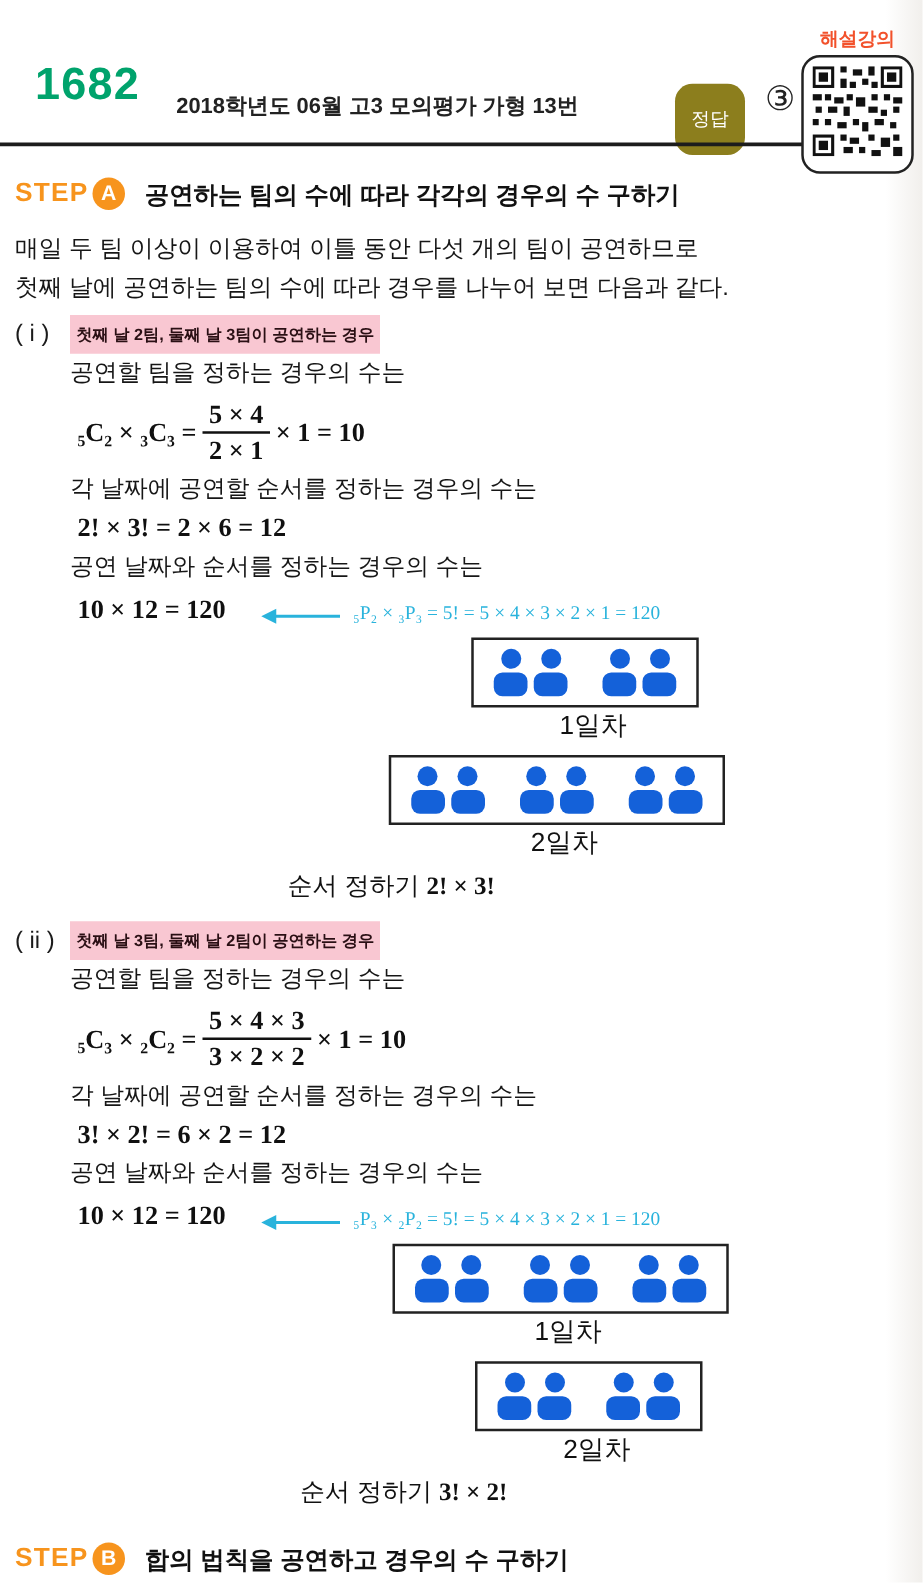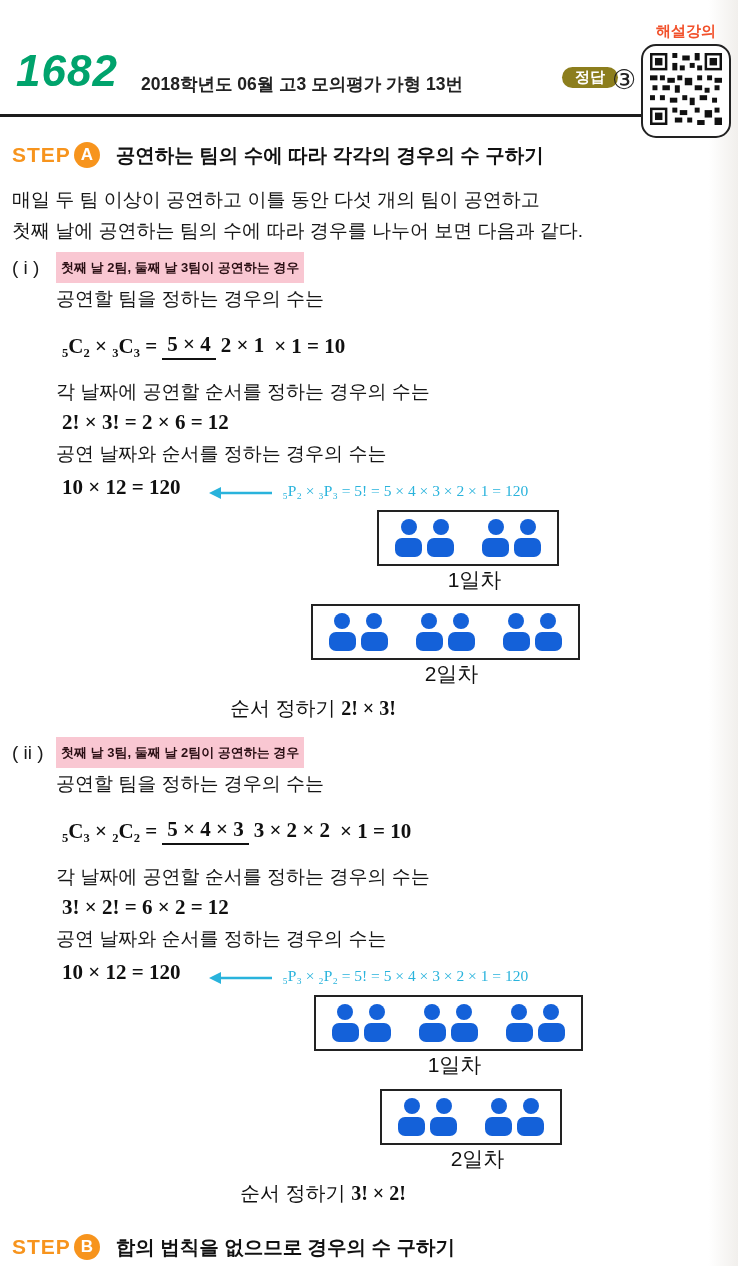--- a/index.html
+++ b/index.html
@@ -9,31 +9,30 @@
     color:#1b1b1b;
     background:#fff;
   }
   .page {
     position:relative; width:738px; height:1266px; overflow:hidden;
     background:linear-gradient(to right,#ffffff 0 96%, #f1efec 100%);
   }
   
   .header { position:relative; height:122px; }
   .problem-number {
-    position:absolute; left:16px; top:46px;
-    font-size:44px; font-weight:bold; letter-spacing:1px;
+    position:absolute; left:28px; top:46px;
+    font-size:36px; font-weight:bold; letter-spacing:1px;
     color:var(--green,#00a36c);
-    font-style:italic;
   }
   .source { position:absolute; left:141px; top:72px; font-size:17.5px; font-weight:bold; color:#222; }
   .answer-badge {
-    position:absolute; left:562px; top:67px;
+    position:absolute; left:540px; top:67px;
     background:var(--badge_olive,#8c7e1d); color:#fff;
-    font-size:15px; font-weight:bold;
-    padding:1px 13px; border-radius:14px;
+    font-size:15px; font-weight:normal;
+    padding:19px 13px; border-radius:14px;
   }
   .answer-value { position:absolute; left:612px; top:64px; font-size:27px; color:#222; }
   .qr-wrap { position:absolute; right:4px; top:22px; width:96px; text-align:center; z-index:2; }
   .qr-label { font-size:15px; font-weight:bold; color:var(--qr_red,#f2512b); margin-bottom:3px; }
   .qr-card {
     background:#fff; border:2px solid #222; border-radius:15px;
     padding:7px; display:inline-block;
   }
   .divider { position:absolute; left:0; top:114px; width:648px; height:3px; background:#1c1c1c; }
   
@@ -50,21 +49,21 @@
   .intro { margin-top:14px; }
   .case-head { display:flex; margin-top:6px; line-height:31px; }
   .case-marker { font-size:19px; width:44px; flex:none; }
   .case-heading {
     font-size:13px; font-weight:bold; color:#2a0f14;
     background:var(--highlight_pink,#f9c7d2); padding:0 5px;
   }
   .case-body { margin-left:44px; }
   .math { font-family:"Liberation Serif","DejaVu Serif",serif; color:#101010;font-weight:bold; }
   .formula-line { display:flex; align-items:center; font-size:21px; margin:4px 0 2px 6px; height:56px; }
-  .frac { display:inline-flex; flex-direction:row; text-align:center; margin:0 5px; }
+  .frac { display:inline-flex; flex-direction:column; text-align:center; margin:0 5px; }
   .frac .num { padding:0 5px 1px; border-bottom:2px solid #111; }
   .frac .den { padding:1px 5px 0; }
   .simple-formula { font-size:21px; line-height:31px; margin-left:6px; }
   .total-row { display:flex; align-items:flex-end; margin-left:6px; height:31px; }
   .arrow-svg { margin:0 10px 0 28px; flex:none; }
   .annotation { font-family:"Liberation Serif","DejaVu Serif",serif; font-size:15.5px; color:var(--cyan,#29b3dc); white-space:nowrap; }
   
   .diagram-row { display:flex; align-items:center; margin-top:10px;flex-direction:column; }
   .team-box {
     border:2px solid #222; background:#fff; height:56px;
@@ -156,21 +155,21 @@
 
   <div class="main">
 
     <div class="step-row">
       <span class="step-word">STEP</span>
       <span class="step-circle">A</span>
       <span class="step-title">공연하는 팀의 수에 따라 각각의 경우의 수 구하기</span>
     </div>
 
     <div class="intro">
-      <div class="textline">매일 두 팀 이상이 공연하고 이틀 동안 다섯 개의 팀이 공연하고</div>
+      <div class="textline">매일 두 팀 이상이 이용하여 이틀 동안 다섯 개의 팀이 공연하므로</div>
       <div class="textline">첫째 날에 공연하는 팀의 수에 따라 경우를 나누어 보면 다음과 같다.</div>
     </div>
 
     <div>
       <div class="case-head">
         <span class="case-marker">( i )</span>
         <span class="case-heading">첫째 날 2팀, 둘째 날 3팀이 공연하는 경우</span>
       </div>
       <div class="case-body">
         <div class="textline">공연할 팀을 정하는 경우의 수는</div>
@@ -355,18 +354,18 @@
         <div class="diagram-caption" style="margin-left:228px">
           <span>순서 정하기</span>
           <span class="math">3! × 2!</span>
         </div>
       </div>
     </div>
 
     <div class="step-row" style="margin-top:24px">
       <span class="step-word">STEP</span>
       <span class="step-circle">B</span>
-      <span class="step-title">합의 법칙을 없으므로 경우의 수 구하기</span>
+      <span class="step-title">합의 법칙을 공연하고 경우의 수 구하기</span>
     </div>
 
 
   </div>
 </div>
 
 </body></html>

